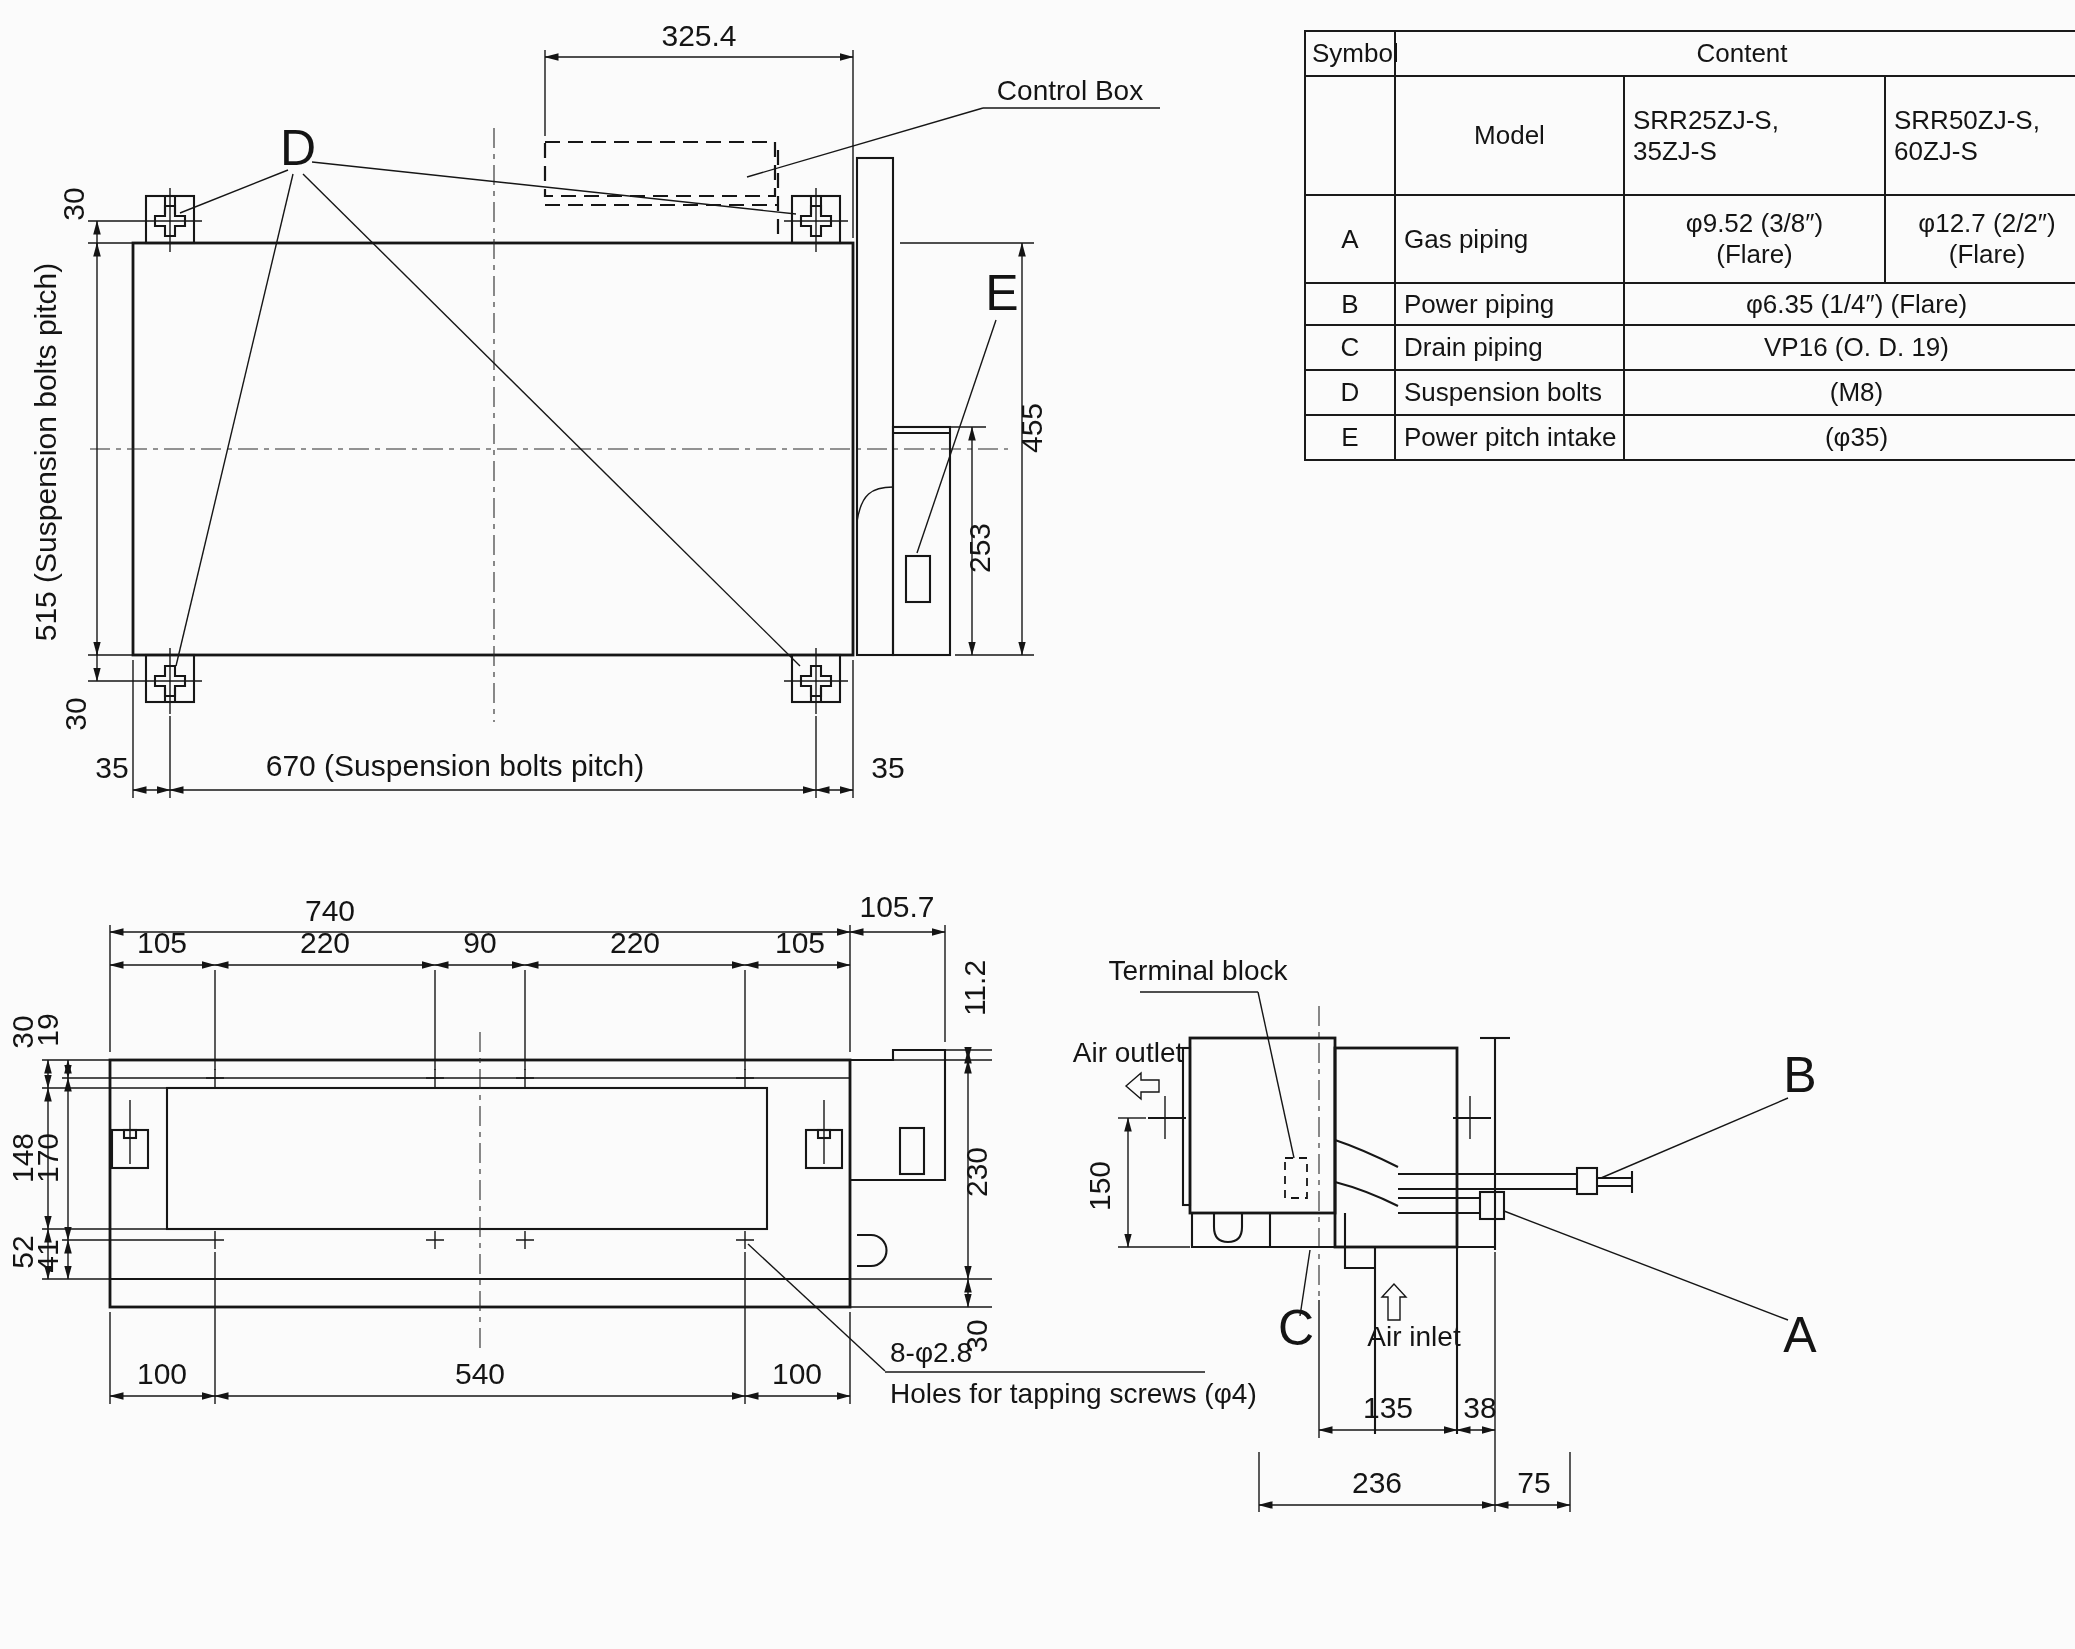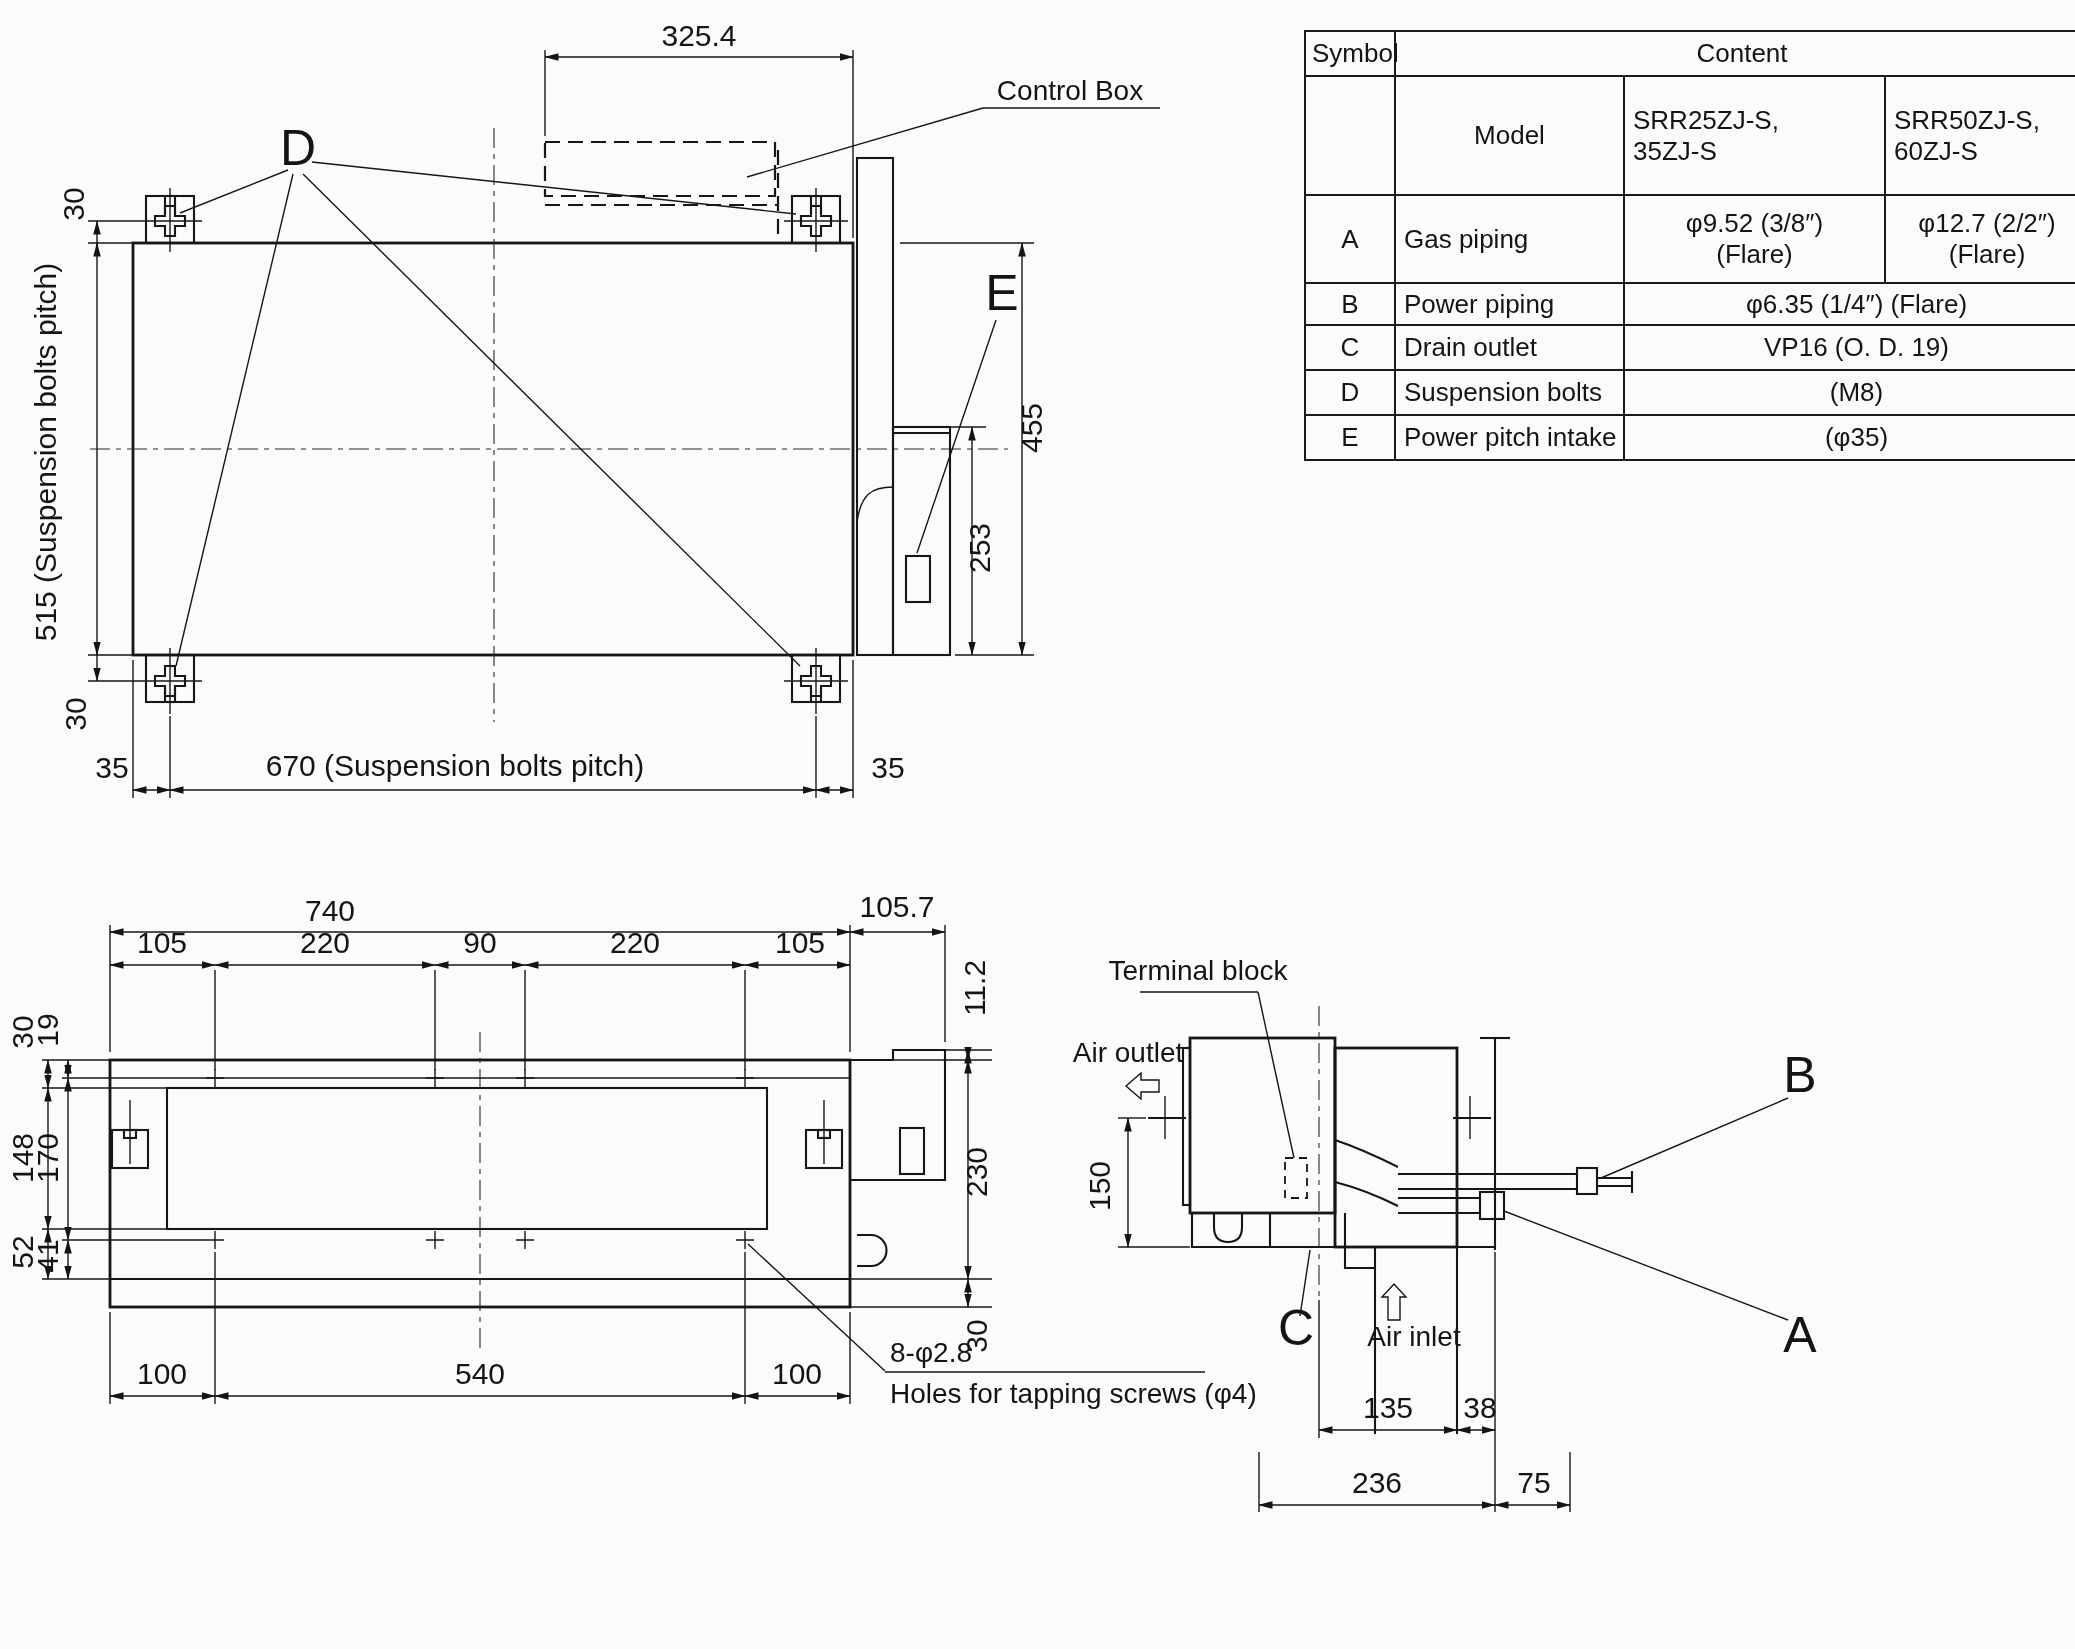--- a/index.html
+++ b/index.html
@@ -339,21 +339,21 @@
     <td class="pre">φ12.7 (2/2″)
 (Flare)</td>
   </tr>
   <tr style="height:42px">
     <td>B</td>
     <td class="lft">Power piping</td>
     <td colspan="2">φ6.35 (1/4″)  (Flare)</td>
   </tr>
   <tr style="height:45px">
     <td>C</td>
-    <td class="lft">Drain outlet</td>
+    <td class="lft">Drain piping</td>
     <td colspan="2">VP16 (O. D. 19)</td>
   </tr>
   <tr style="height:45px">
     <td>D</td>
     <td class="lft">Suspension bolts</td>
     <td colspan="2">(M8)</td>
   </tr>
   <tr style="height:45px">
     <td>E</td>
     <td class="lft">Power pitch intake</td>

